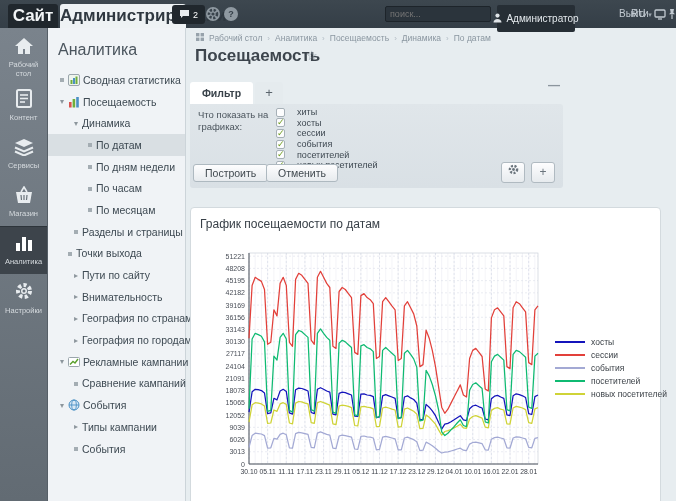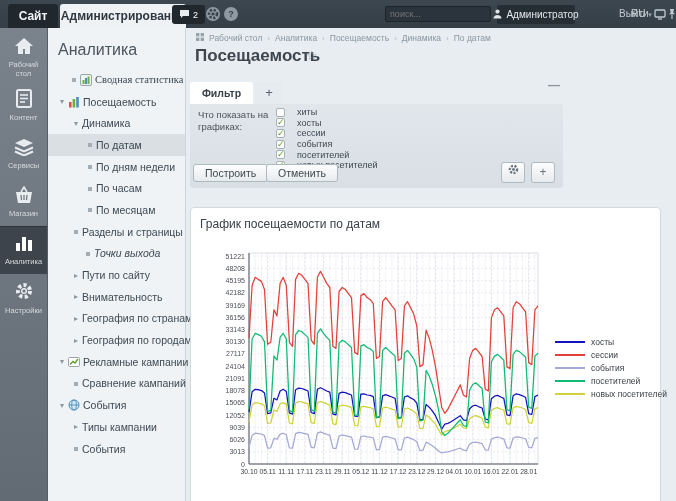--- a/index.html
+++ b/index.html
@@ -1,28 +1,28 @@
 <!DOCTYPE html>
 <html><head>
 <meta charset="utf-8">
 <style>
   * { margin:0; padding:0; box-sizing:border-box; }
   body { background:#cfd6da; font-family:"Liberation Sans", sans-serif; }
   #app { position:relative; width:676px; height:501px; overflow:hidden; background:#e7edf0; }
 
   
   .topbar { position:absolute; left:0; top:0; width:676px; height:28px; background:linear-gradient(#3d474f,#343e47); }
-  .tab { position:absolute; top:4px; height:24px; line-height:24px; text-align:center; font-size:12px; border-radius:3px 3px 0 0; cursor:pointer; }
+  .tab { position:absolute; top:4px; height:24px; line-height:24px; text-align:center; font-size:17px; border-radius:3px 3px 0 0; cursor:pointer; }
   .tab-site { left:8px; width:50px; background:#20272d; color:#f2f5f7; font-weight:bold; }
   .tab-admin { left:60px; width:126px; background:#eef2f4; color:#2f3840; font-weight:bold; }
   .chat-badge { position:absolute; left:172px; top:5px; width:33px; height:19px; background:#20272d; border-radius:3px; display:flex; align-items:center; justify-content:center; gap:3px; color:#fff; font-size:9px; cursor:pointer; }
   .circle-ico { position:absolute; top:7px; width:14px; height:14px; border-radius:50%; background:#8f99a1; color:#343e47; font-size:9px; font-weight:bold; text-align:center; line-height:14px; cursor:pointer; }
   .search-box { position:absolute; left:385px; top:6px; width:106px; height:16px; background:#2b343c; border:1px solid #1d242a; border-radius:2px; display:flex; align-items:center; }
   .search-box input { flex:1; background:transparent; border:none; outline:none; color:#aeb7be; font-size:9px; padding:0 4px; font-family:"Liberation Sans",sans-serif; }
-  .user-btn { position:absolute; left:497px; top:5px; width:78px; height:19px; background:#262e35; border-radius:2px; color:#e3e8ec; font-size:10px; display:flex; align-items:center; justify-content:center; gap:4px; cursor:pointer; }
+  .user-btn { position:absolute; left:497px; top:5px; width:78px; height:27px; background:#262e35; border-radius:2px; color:#e3e8ec; font-size:10px; display:flex; align-items:center; justify-content:center; gap:4px; cursor:pointer; }
   .top-link { position:absolute; top:8px; color:#c2cad1; font-size:10px; cursor:pointer; }
   .caret { font-size:7px; color:#9aa3ab; }
 
   
   .rail { position:absolute; left:0; top:28px; width:48px; height:473px; background:linear-gradient(#7a838c,#626b73); border-right:1px solid #565f67; display:flex; flex-direction:column; padding-top:6px; }
   .rail-item { height:48px; display:flex; flex-direction:column; align-items:center; justify-content:center; gap:2px; cursor:pointer; }
   .rail-item .rlabel { font-size:7.5px; color:#d6dbdf; text-align:center; line-height:1.15; }
   .rail-item.active { background:#3d444b; box-shadow:inset 0 1px 0 #2d343a; }
 
   
@@ -177,21 +177,21 @@
             <circle cx="10" cy="10" r="3" fill="#e8ecef"></circle>
             <circle cx="10" cy="10" r="1.5" fill="#6a737b"></circle>
           </svg></span>
         <span class="rlabel">Настройки</span>
       </div>
     </nav>
 
   <aside class="sidebar">
     <div class="sb-title">Аналитика</div>
     <div id="menu">
-        <div class="menu-item" style="padding-left: 20px; font-family: Liberation Serif, serif;">
+        <div class="menu-item" style="padding-left: 8px;">
           <span class="marker"><span class="dot"></span></span>
           <span class="mi-icon">
             <svg width="12" height="12" viewBox="0 0 12 12">
               <rect x="0.5" y="0.5" width="11" height="11" rx="1.5" fill="#eef4ee" stroke="#9aa5ac"></rect>
               <rect x="2.5" y="6" width="2" height="4" fill="#6fae3a"></rect>
               <rect x="5" y="4" width="2" height="6" fill="#4a90c4"></rect>
               <rect x="7.5" y="2.5" width="2" height="7.5" fill="#6fae3a"></rect>
             </svg>
           </span>
           <span class="mi-label">Сводная статистика</span>
@@ -224,21 +224,21 @@
           <span class="mi-label">По часам</span>
         </div>
         <div class="menu-item" style="padding-left: 36px;">
           <span class="marker"><span class="dot"></span></span>
           <span class="mi-label">По месяцам</span>
         </div>
         <div class="menu-item" style="padding-left: 22px;">
           <span class="marker"><span class="dot"></span></span>
           <span class="mi-label">Разделы и страницы</span>
         </div>
-        <div class="menu-item" style="padding-left: 34px; font-style: italic;">
+        <div class="menu-item" style="padding-left: 16px;">
           <span class="marker"><span class="dot"></span></span>
           <span class="mi-label">Точки выхода</span>
         </div>
         <div class="menu-item" style="padding-left: 22px;">
           <span class="marker">▸</span>
           <span class="mi-label">Пути по сайту</span>
         </div>
         <div class="menu-item" style="padding-left: 22px;">
           <span class="marker">▸</span>
           <span class="mi-label">Внимательность</span>

